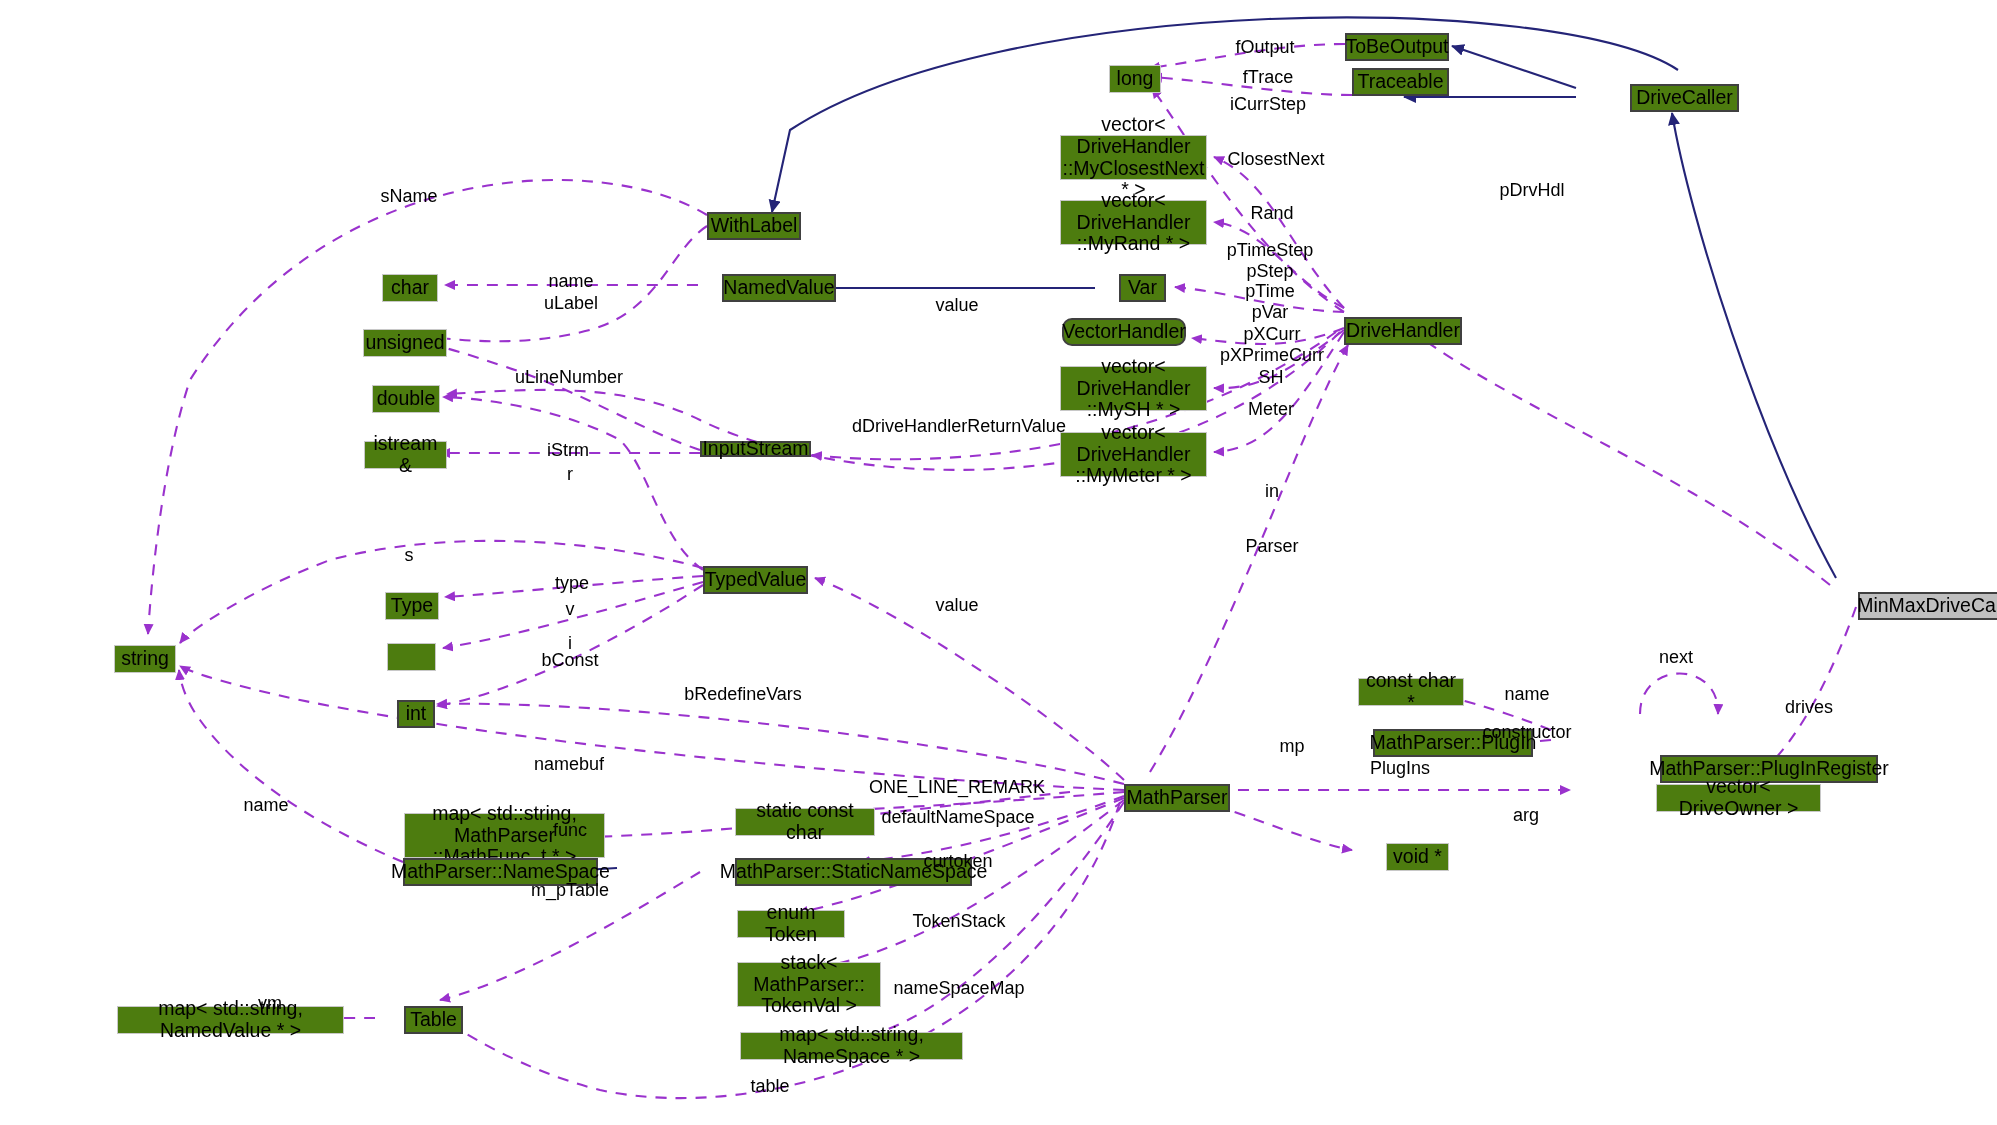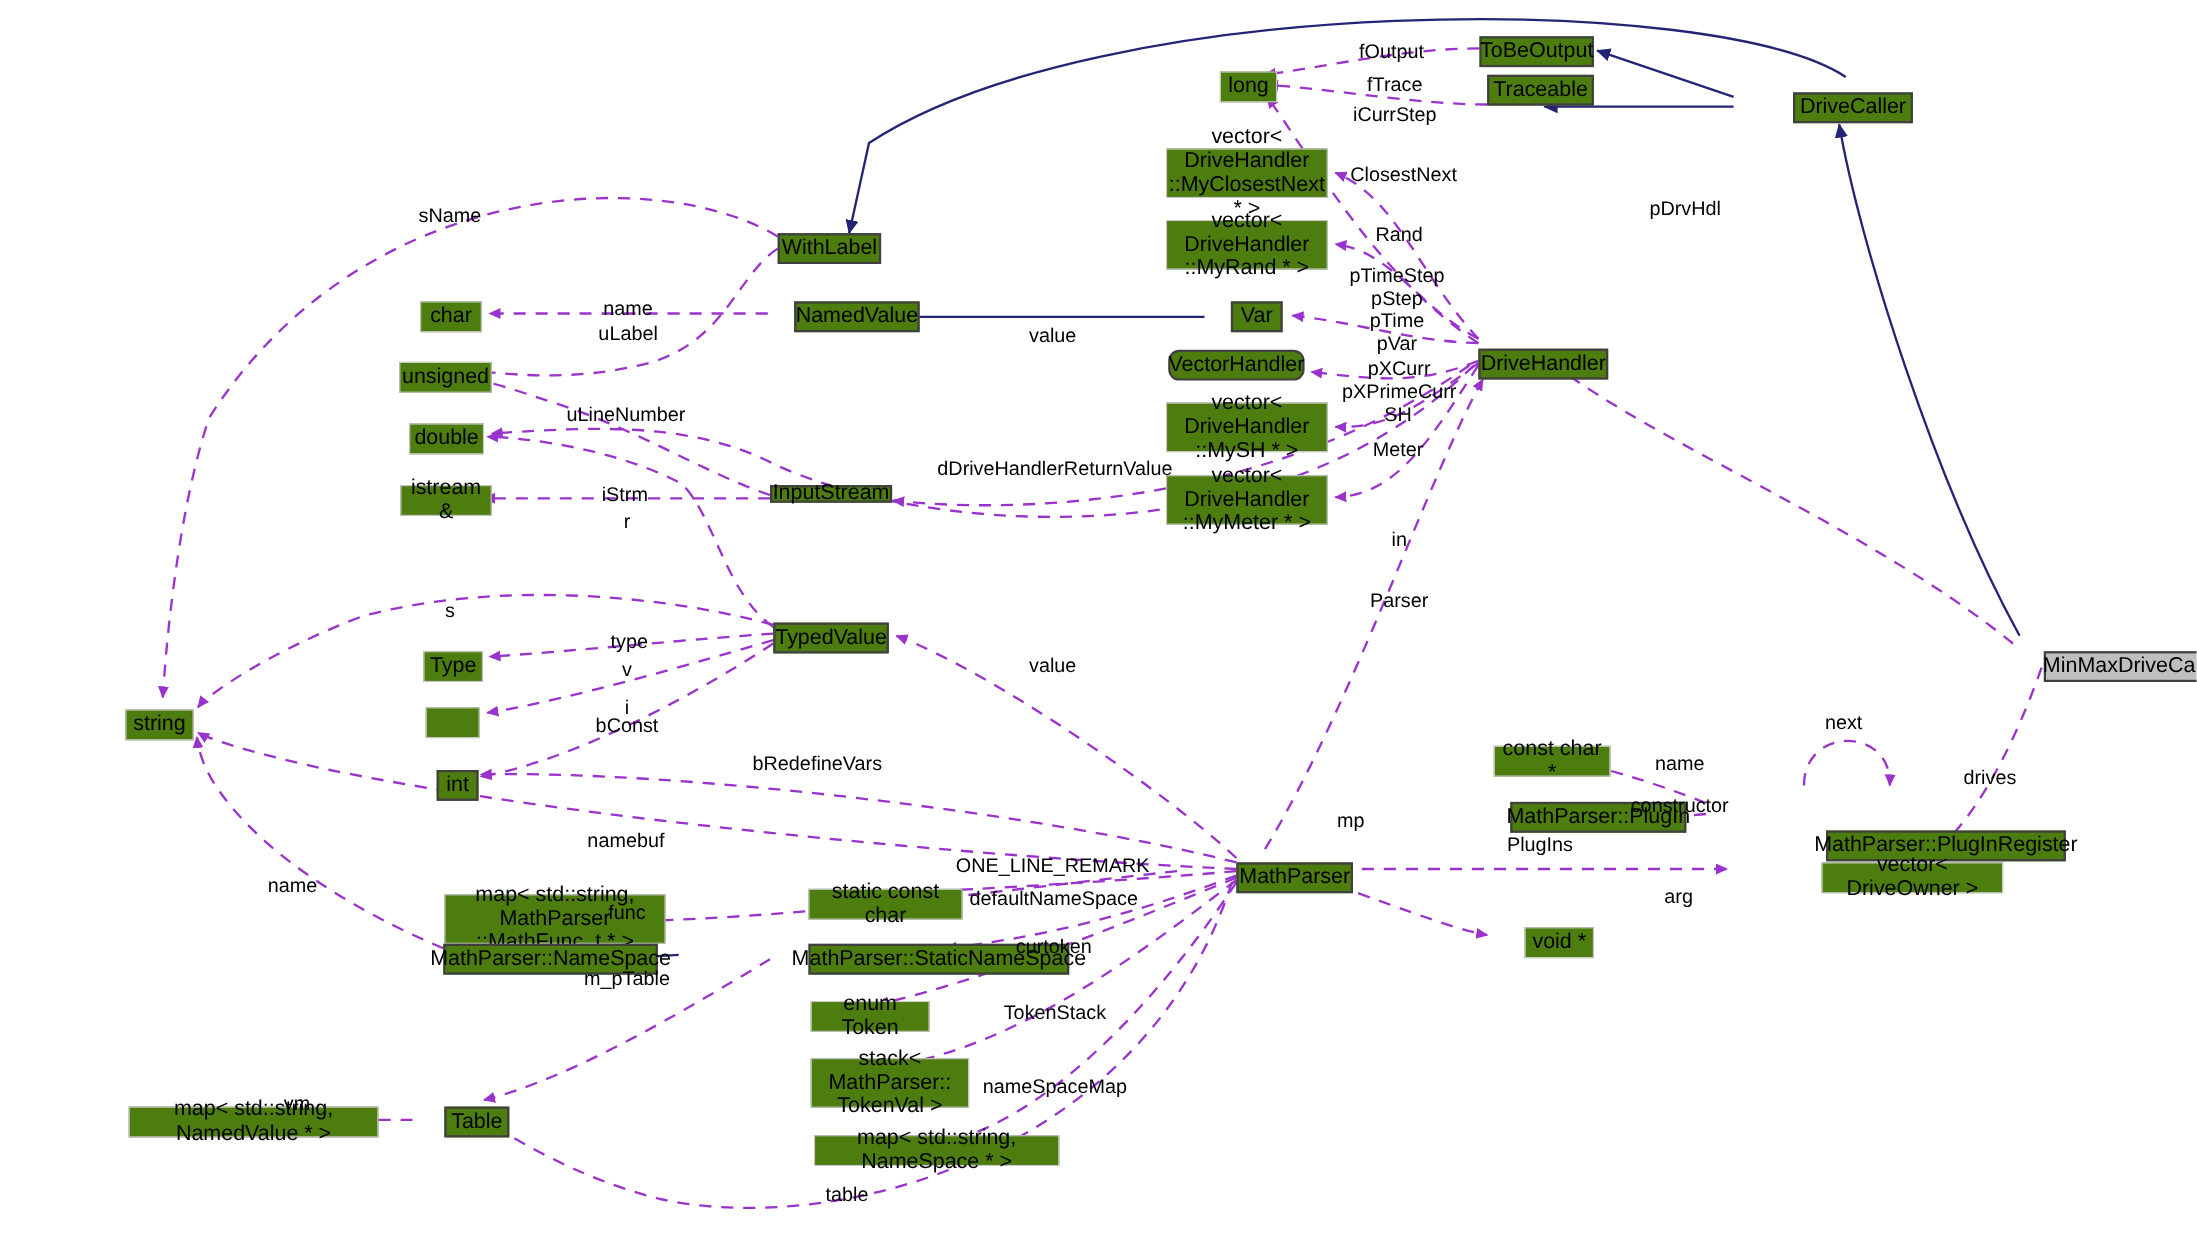--- a/index.html
+++ b/index.html
@@ -252,21 +252,21 @@
   <div class="edge-label" style="left:957px; top:605px;">value</div>
   <div class="edge-label" style="left:570px;  top:609px;">v</div>
   <div class="edge-label" style="left:570px;  top:643px;">i</div>
   <div class="edge-label" style="left:570px;  top:660px;text-align:right;">bConst</div>
   <div class="edge-label" style="left:743px;  top:694px;">bRedefineVars</div>
   <div class="edge-label" style="left:1527px; top:694px;">name</div>
   <div class="edge-label" style="left:1676px; top:657px;">next</div>
   <div class="edge-label" style="left:1809px; top:707px;">drives</div>
   <div class="edge-label" style="left:1527px; top:732px;">constructor</div>
   <div class="edge-label" style="left:569px;  top:764px;">namebuf</div>
-  <div class="edge-label" style="left:1228px; top:746px;">mp</div>
+  <div class="edge-label" style="left:1292px; top:746px;">mp</div>
   <div class="edge-label" style="left:1400px; top:768px;">PlugIns</div>
   <div class="edge-label" style="left:957px; top:787px;">ONE_LINE_REMARK</div>
   <div class="edge-label" style="left:266px;  top:805px;">name</div>
   <div class="edge-label" style="left:958px; top:817px;">defaultNameSpace</div>
   <div class="edge-label" style="left:570px;  top:830px;">func</div>
   <div class="edge-label" style="left:1526px; top:815px;">arg</div>
   <div class="edge-label" style="left:958px;  top:861px;">curtoken</div>
   <div class="edge-label" style="left:570px;  top:890px;">m_pTable</div>
   <div class="edge-label" style="left:959px;  top:921px;">TokenStack</div>
   <div class="edge-label" style="left:959px;  top:988px;">nameSpaceMap</div>

